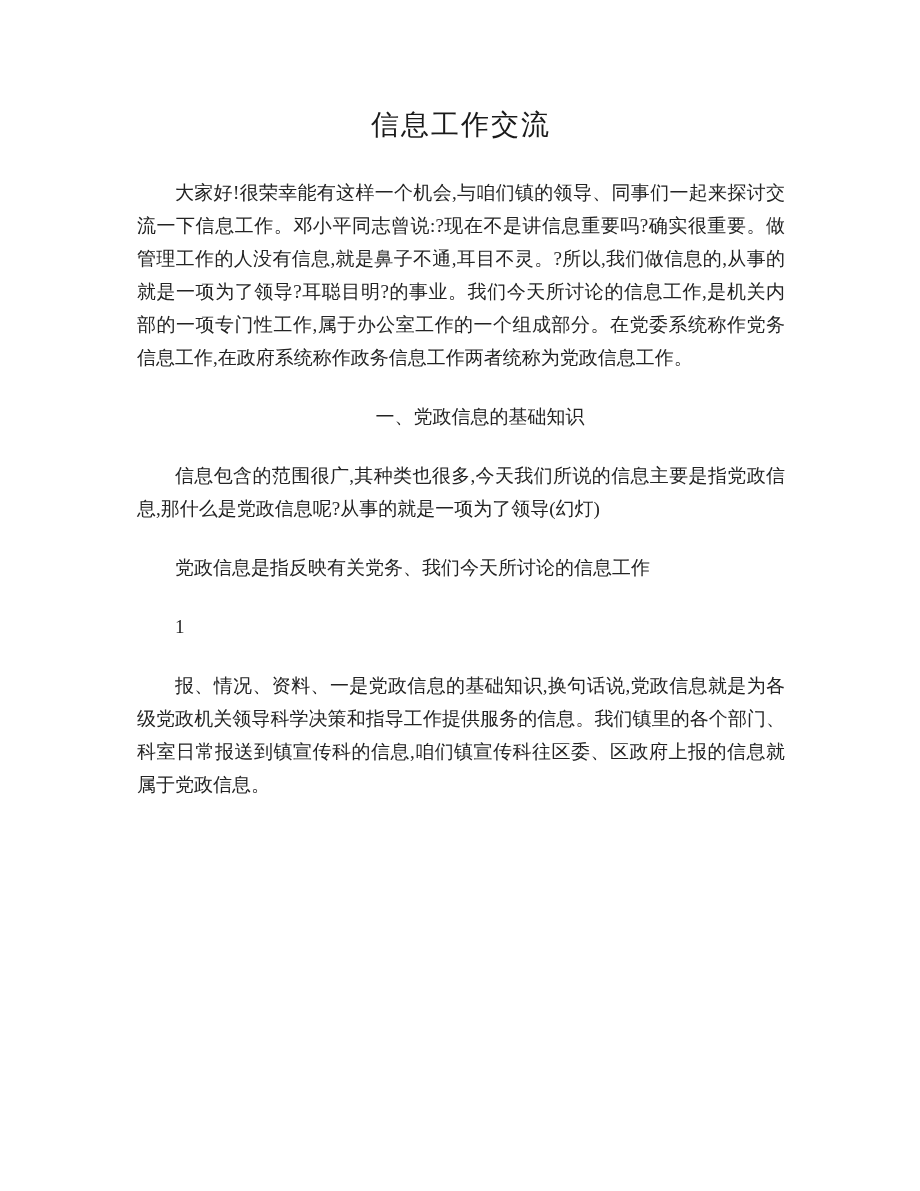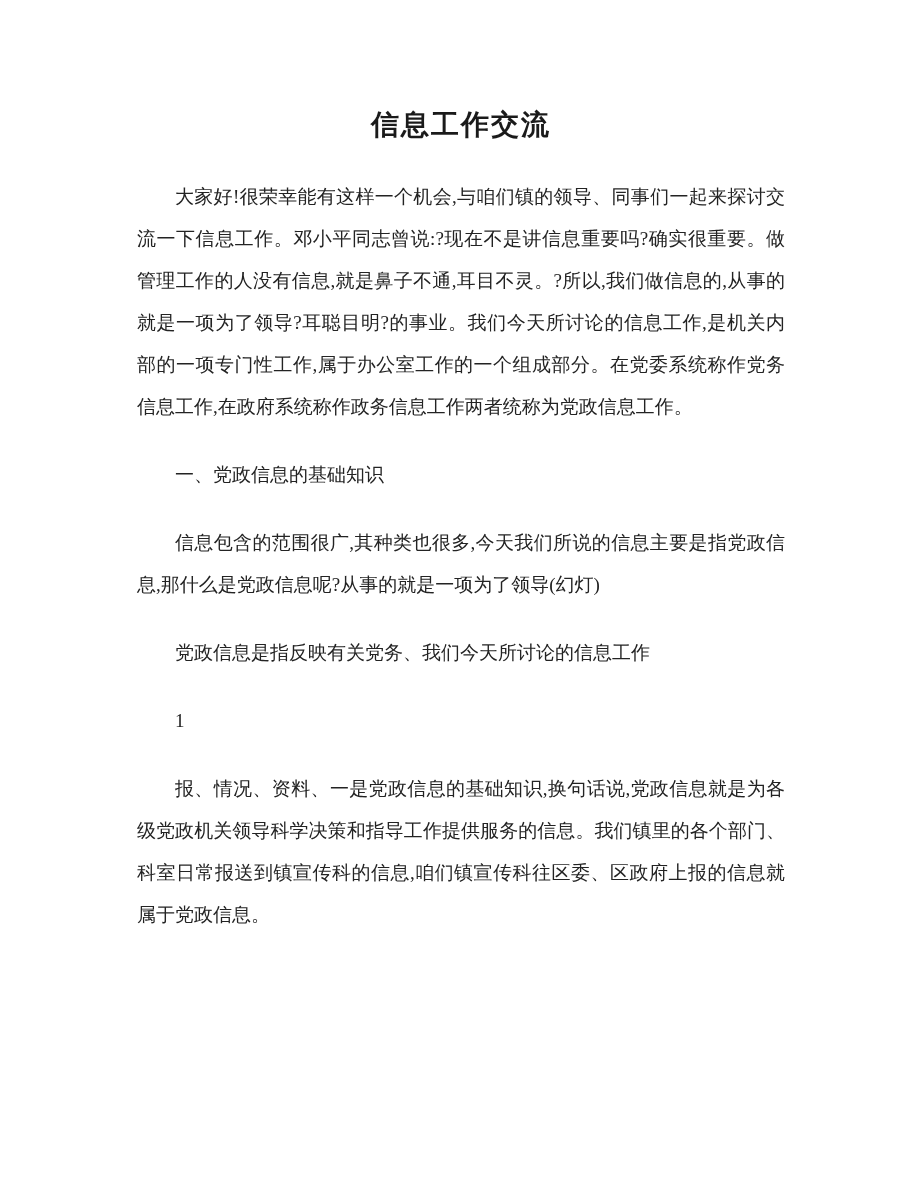--- a/index.html
+++ b/index.html
@@ -16,40 +16,40 @@
     padding: 104px 135px 0 137px;
     background: #ffffff;
     font-family: "Liberation Serif", "DejaVu Serif", serif;
     color: #222222;
     overflow: hidden;
   }
   .doc-title {
     margin: 0 0 30px 0;
     font-size: 28px;
     line-height: 42px;
-    font-weight: 700;
+    font-weight: 400;
     text-align: center;
     letter-spacing: 2px;
     color: #1a1a1a;
   }
   .doc-body {
     width: 648px;
   }
   .block {
     margin: 0 0 26px 0;
     font-size: 19px;
-    line-height: 42px;
+    line-height: 33px;
     text-align: justify;
     text-indent: 2em;
     word-break: break-all;
     color: #232323;
   }
   .block.heading-1,
   .block.heading-2 {
-    text-align: left;
+    text-align: center;
   }
   .block.page-number {
     text-align: left;
   }
 </style>
 </head>
 <body>
 
 <div class="page">
   <h1 class="doc-title">信息工作交流</h1>

